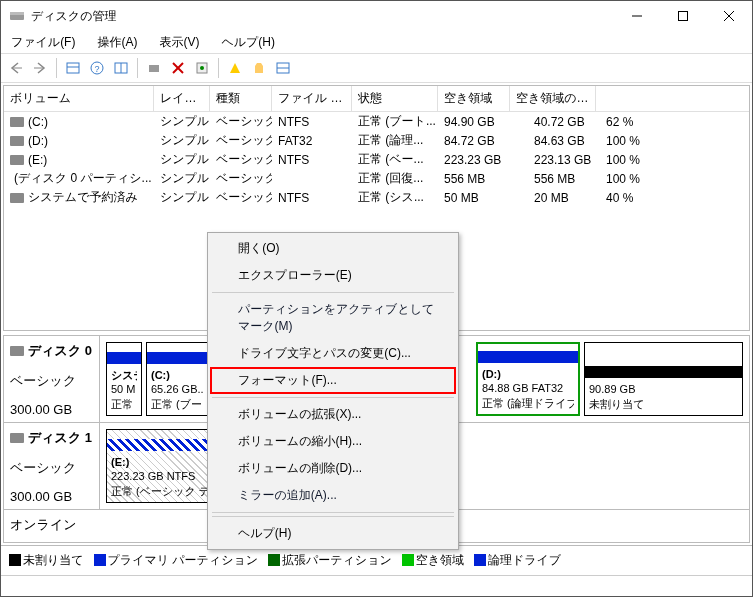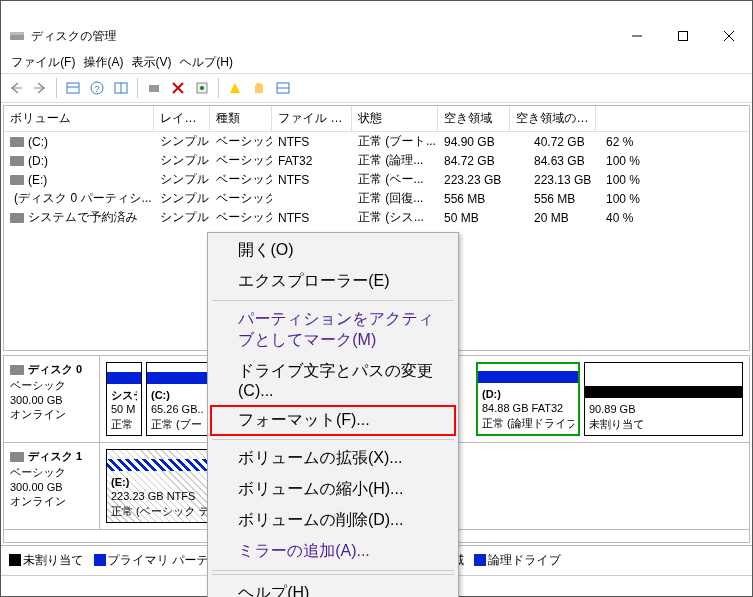--- a/index.html
+++ b/index.html
@@ -18,21 +18,20 @@
   display: flex;
   flex-direction: column;
   background: #fff;
   position: relative;
 }
 .titlebar {
   height: 30px;
   display: flex;
   align-items: center;
   padding-left: 8px;
-  margin-top: 20px;
 }
 .titlebar .title-icon {
   width: 16px;
   height: 16px;
   margin-right: 6px;
 }
 .titlebar .title-text {
   flex: 1 1 auto;
 }
 .titlebar .win-controls {
@@ -43,20 +42,21 @@
   height: 30px;
   display: flex;
   align-items: center;
   justify-content: center;
 }
 .menubar {
   display: flex;
   padding: 0 6px;
   height: 22px;
   align-items: center;
+  gap: 14px;
 }
 .menubar .menu-item {
   padding: 2px 4px;
 }
 .toolbar {
   height: 28px;
   display: flex;
   align-items: center;
   padding: 0 4px;
   border-top: 1px solid #ddd;
@@ -141,22 +141,22 @@
   border-bottom: 1px solid #bbb;
   height: 86px;
 }
 .disk-info {
   width: 96px;
   border-right: 1px solid #bbb;
   padding: 6px;
   box-sizing: border-box;
   display: flex;
   flex-direction: column;
-  gap: 1px;
-  font-size: 11px;
+  gap: 12px;
+  font-size: 13px;
   background: #fff;
 }
 .disk-info .disk-name {
   font-weight: bold;
   display: flex;
   align-items: center;
   gap: 4px;
 }
 .parts {
   flex: 1;
@@ -216,23 +216,23 @@
   top: 231px;
   width: 246px;
   background: #f2f2f2;
   border: 1px solid #aaa;
   box-shadow: 2px 2px 4px rgba(0,0,0,0.25);
   padding: 2px;
   z-index: 100;
 }
 .cm-item {
   padding: 5px 20px 5px 28px;
-  font-size: 16px;
-}
-.cm-item.disabled { color: #4c1d95; }
+  font-size: 12px;
+}
+.cm-item.disabled { color: #0f172a; }
 .cm-sep {
   height: 1px;
   background: #ccc;
   margin: 3px 2px;
 }
 .cm-item.highlight {
   outline: 2px solid red;
   outline-offset: -2px;
 }
 .hatch {

